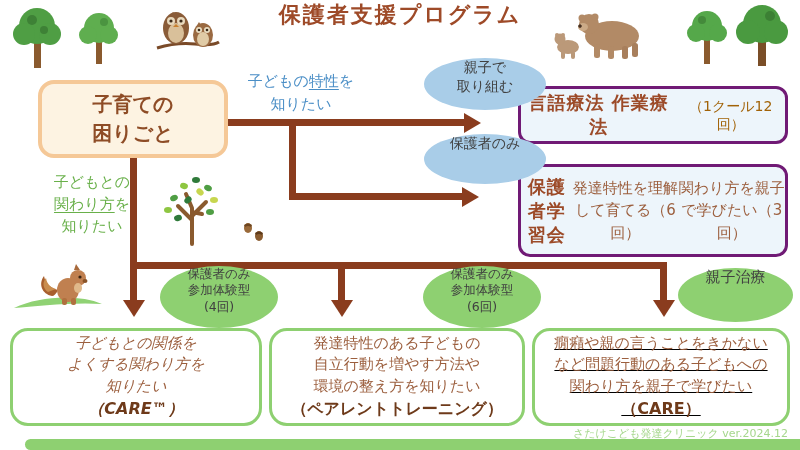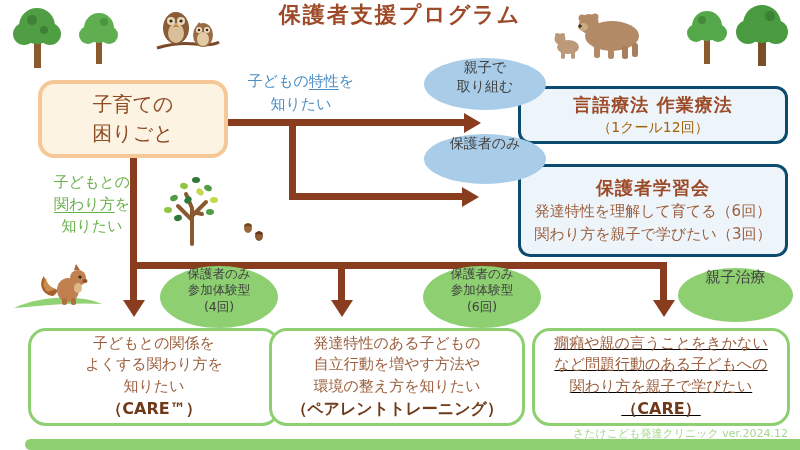--- a/index.html
+++ b/index.html
@@ -11,21 +11,21 @@
   
   .title{
     left:0;right:0;top:0;text-align:center;
     font-size:22px;font-weight:bold;color:#9e4a28;letter-spacing:2px;margin:0;
   }
   
   .start-box{
     left:38px;top:80px;width:190px;height:78px;box-sizing:border-box;
     background:#fdf3e2;border:4px solid #f5c897;border-radius:16px;
     display:flex;flex-direction:column;align-items:center;justify-content:center;
-    font-size:20px;font-weight:normal;color:#8e4c26;line-height:1.45;
+    font-size:20px;font-weight:bold;color:#8e4c26;line-height:1.45;
   }
   
   .lbl-blue{
     left:230px;top:70px;width:142px;text-align:center;
     color:#4a8ec6;font-size:15px;line-height:1.5;font-weight:500;
   }
   .lbl-green{
     left:36px;top:172px;width:112px;text-align:center;
     color:#69b04a;font-size:15px;line-height:1.45;font-weight:500;
   }
@@ -36,22 +36,22 @@
   .ah-down{width:0;height:0;border-left:11px solid transparent;border-right:11px solid transparent;border-top:17px solid #8a3c1e;}
   
   .oval{
     border-radius:50%;display:flex;flex-direction:column;align-items:center;justify-content:flex-start;
     color:#404040;text-align:center;z-index:5;
   }
   .oval.blue{background:#a9cde8;font-size:14px;line-height:1.35;font-weight:500;}
   .oval.green{background:#8ed071;font-size:12.5px;line-height:1.3;font-weight:500;}
   
   .bluebox{
-    box-sizing:border-box;background:#edf5fb;border:3px solid #0c4a6e;border-radius:12px;
-    display:flex;flex-direction:column;justify-content:center;
+    box-sizing:border-box;background:#edf5fb;border:3px solid #701a75;border-radius:12px;
+    display:flex;flex-direction:row;align-items:center;justify-content:center;
     text-align:center;z-index:2;
   }
   .bluebox .bb-title{font-size:18px;font-weight:bold;color:#9c4a28;letter-spacing:1px;}
   .bluebox .bb-sub{font-size:14px;color:#a16207;margin-top:2px;}
   .bluebox .bb-line{font-size:15px;color:#9c5f3e;line-height:1.5;}
   
   .greenbox{
     box-sizing:border-box;background:#fff;border:3.5px solid #8ed071;border-radius:18px;
     display:flex;flex-direction:column;align-items:center;justify-content:center;
     text-align:center;z-index:2;top:328px;height:98px;
@@ -241,21 +241,21 @@
   </div>
   <div class="abs oval green" style="left:423px;top:266px;width:118px;height:62px;">
     <span>保護者のみ</span>
     <span>参加体験型</span>
     <span>(6回)</span>
   </div>
   <div class="abs oval green" style="left:678px;top:268px;width:115px;height:54px;font-size:15px;">
     <span>親子治療</span>
   </div>
 
-  <div class="abs greenbox" style="left:28px;width:252px;">
+  <div class="abs greenbox" style="left:10px;width:252px;font-style:italic;">
     <span class="gb-line">子どもとの関係を</span>
     <span class="gb-line">よくする関わり方を</span>
     <span class="gb-line">知りたい</span>
     <span class="gb-name">（CARE™）</span>
   </div>
   <div class="abs greenbox" style="left:269px;width:256px;">
     <span class="gb-line">発達特性のある子どもの</span>
     <span class="gb-line">自立行動を増やす方法や</span>
     <span class="gb-line">環境の整え方を知りたい</span>
     <span class="gb-name">（ペアレントトレーニング）</span>

